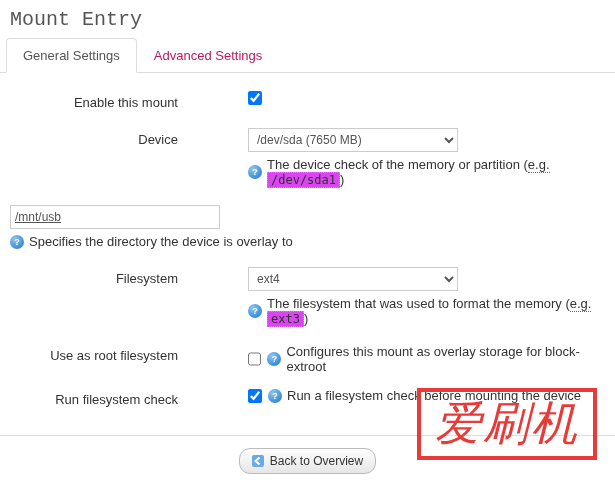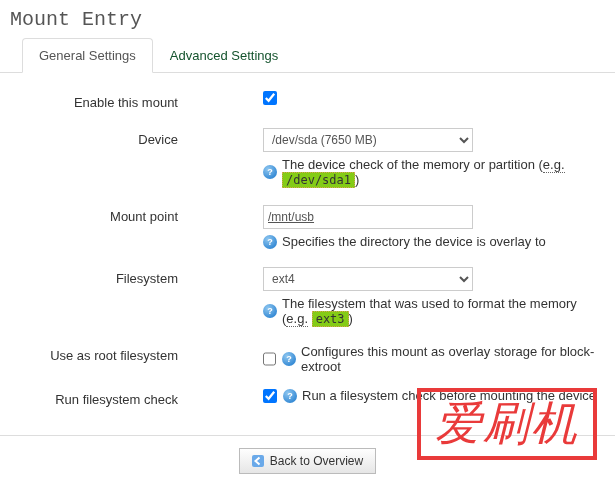--- a/index.html
+++ b/index.html
@@ -13,32 +13,32 @@
   h2.page-title {
     font-size: 20px;
     font-weight: normal;
     color: #555;
     padding: 8px 10px 6px 10px;
     font-family: Liberation Mono, monospace;
   }
   .tabs {
     display: flex;
     border-bottom: 1px solid #ddd;
-    padding-left: 22px;
+    padding-left: 6px;
     gap: 0;
   }
   .tab {
     padding: 9px 16px;
     font-size: 13px;
     cursor: pointer;
     border: 1px solid transparent;
     border-bottom: none;
     position: relative;
     top: 1px;
-    color: #14532d;
+    color: #be185d;
   }
   .tab.active {
     border: 1px solid #ddd;
     border-bottom: 1px solid #fff;
     border-radius: 4px 4px 0 0;
     background: #fff;
     color: #555;
   }
   .form-area {
     padding: 18px 10px 10px 10px;
@@ -56,21 +56,20 @@
     padding-right: 22px;
     padding-top: 4px;
     color: #333;
     font-size: 13px;
   }
   .field-control {
     flex: 1;
     display: flex;
     flex-direction: column;
     gap: 5px;
-    margin-left: 15px;
   }
   .control-line {
     display: flex;
     align-items: center;
     gap: 6px;
   }
   select, input[type="text"] {
     height: 24px;
     font-size: 12px;
     padding: 2px 4px;
@@ -100,37 +99,37 @@
     font-size: 9px;
     font-weight: bold;
     display: inline-flex;
     align-items: center;
     justify-content: center;
     flex-shrink: 0;
   }
   .eg { border-bottom: 1px dotted #666; }
   .code {
     font-family: monospace;
-    background: #84cc16;
+    background: #d946ef;
     border: 1px dotted #d6a354;
     padding: 0 3px;
     font-size: 12px;
   }
   .footer {
     border-top: 1px solid #ddd;
     padding: 12px 0 8px 0;
     text-align: center;
   }
   .btn {
     display: inline-flex;
     align-items: center;
     gap: 6px;
     padding: 5px 12px;
     border: 1px solid #bbb;
-    border-radius: 0;
+    border-radius: 11px;
     background: linear-gradient(#fefefe, #e6e6e6);
     font-size: 12px;
     color: #333;
     cursor: pointer;
   }
   .btn-icon {
     width: 12px;
     height: 12px;
     display: inline-block;
   }
@@ -189,21 +188,20 @@
           <span class="hint-icon">?</span>
           <span>
             <span>The device check of the memory or partition (</span><span class="eg">e.g.</span>
             <span class="code">/dev/sda1</span><span>)</span>
           </span>
         </div>
       </div>
     </div>
 
     <div class="field-row">
-      <div class="field-label">Mount point</div>
       <div class="field-control">
         <div class="control-line">
           <input type="text" value="/mnt/usb" style="">
         </div>
         <div class="hint">
           <span class="hint-icon">?</span>
           <span>Specifies the directory the device is overlay to</span>
         </div>
       </div>
     </div>

